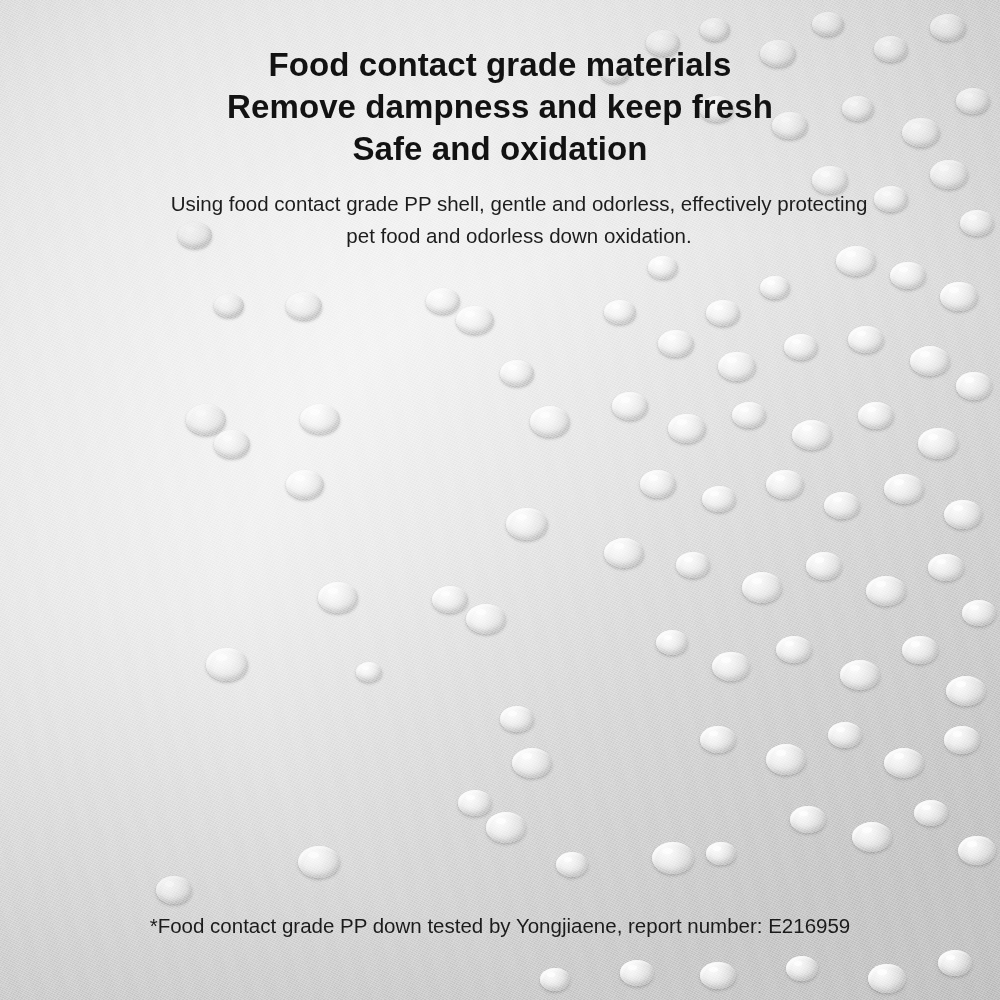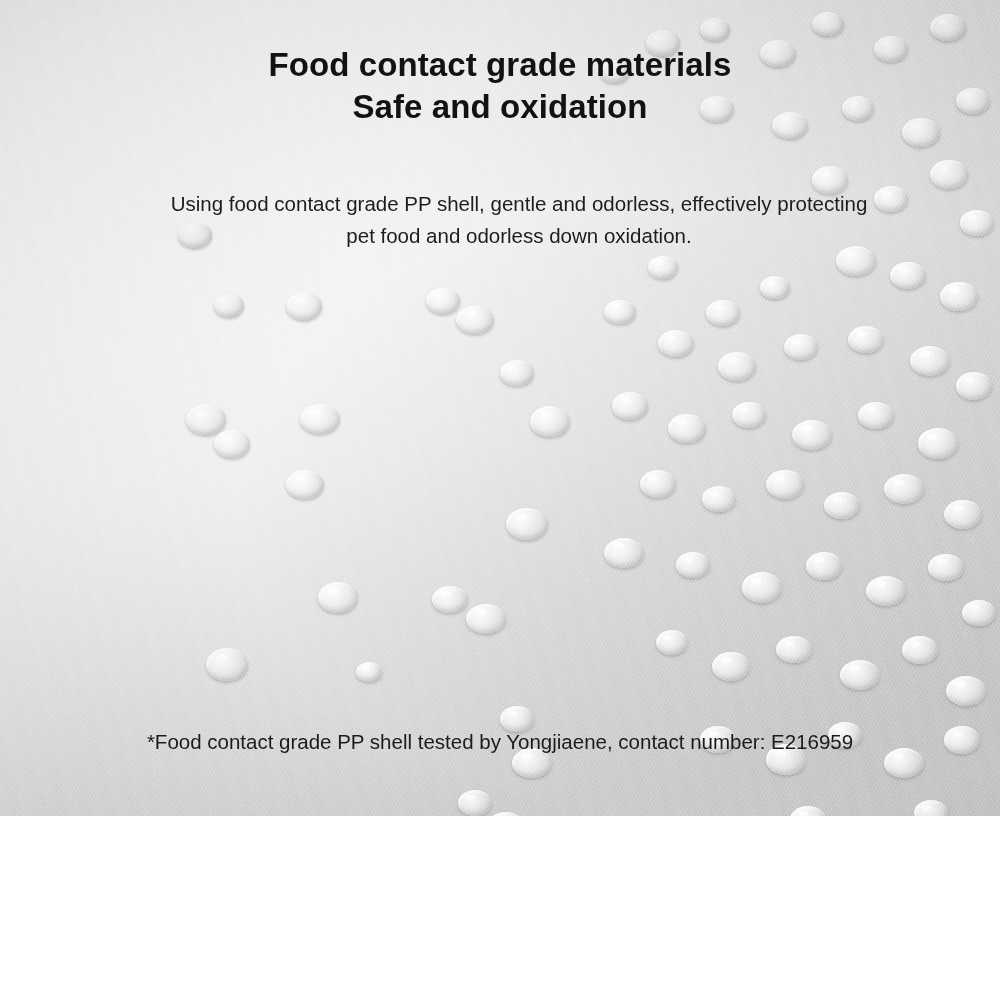--- a/index.html
+++ b/index.html
@@ -6,21 +6,21 @@
     margin: 0;
     padding: 0;
     background: #ffffff;
   }
   body {
     font-family: "Liberation Sans", sans-serif;
   }
   .poster {
     position: relative;
     width: 1000px;
-    height: 816px;
+    height: 1000px;
     overflow: hidden;
     background: #fdba74;
   }
 
   
   .photo-base {
     position: absolute;
     inset: 0;
     background:
       radial-gradient(140% 100% at 12% 4%, #ffffff 0%, #f6f6f6 28%, #ebebeb 56%, #dcdcdc 78%, #cfcfcf 100%);
@@ -218,23 +218,24 @@
     <div class="pellet" style="left:868px; top:964px; width:38px; height:29px;"></div>
     <div class="pellet" style="left:938px; top:950px; width:34px; height:26px;"></div>
     <div class="pellet" style="left:540px; top:968px; width:30px; height:23px;"></div>
   </div>
 
   <div class="photo-vignette"></div>
   <div class="grain"></div>
 
   <div class="headline">
     <span class="line">Food contact grade materials</span>
+    <span class="line">Remove dampness and keep fresh</span>
     <span class="line">Safe and oxidation</span>
   </div>
 
   <div class="subcopy">
     <span class="line">Using food contact grade PP shell, gentle and odorless, effectively protecting</span>
     <span class="line">pet food and odorless down oxidation.</span>
   </div>
 
-  <div class="footnote">*Food contact grade PP shell tested by Yongjiaene, contact number: E216959</div>
+  <div class="footnote">*Food contact grade PP down tested by Yongjiaene, report number: E216959</div>
 
 </div>
 
 </body></html>

